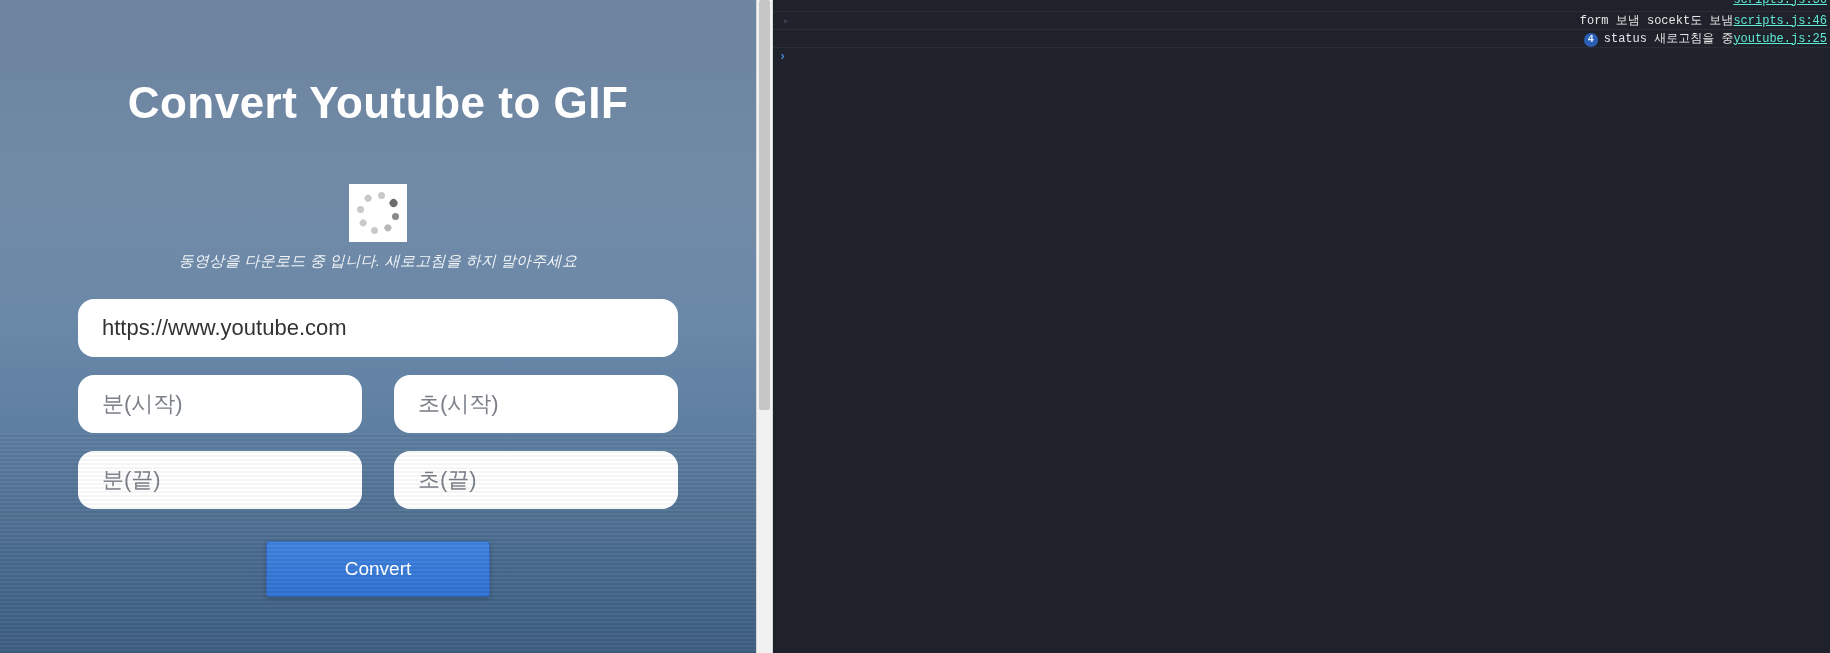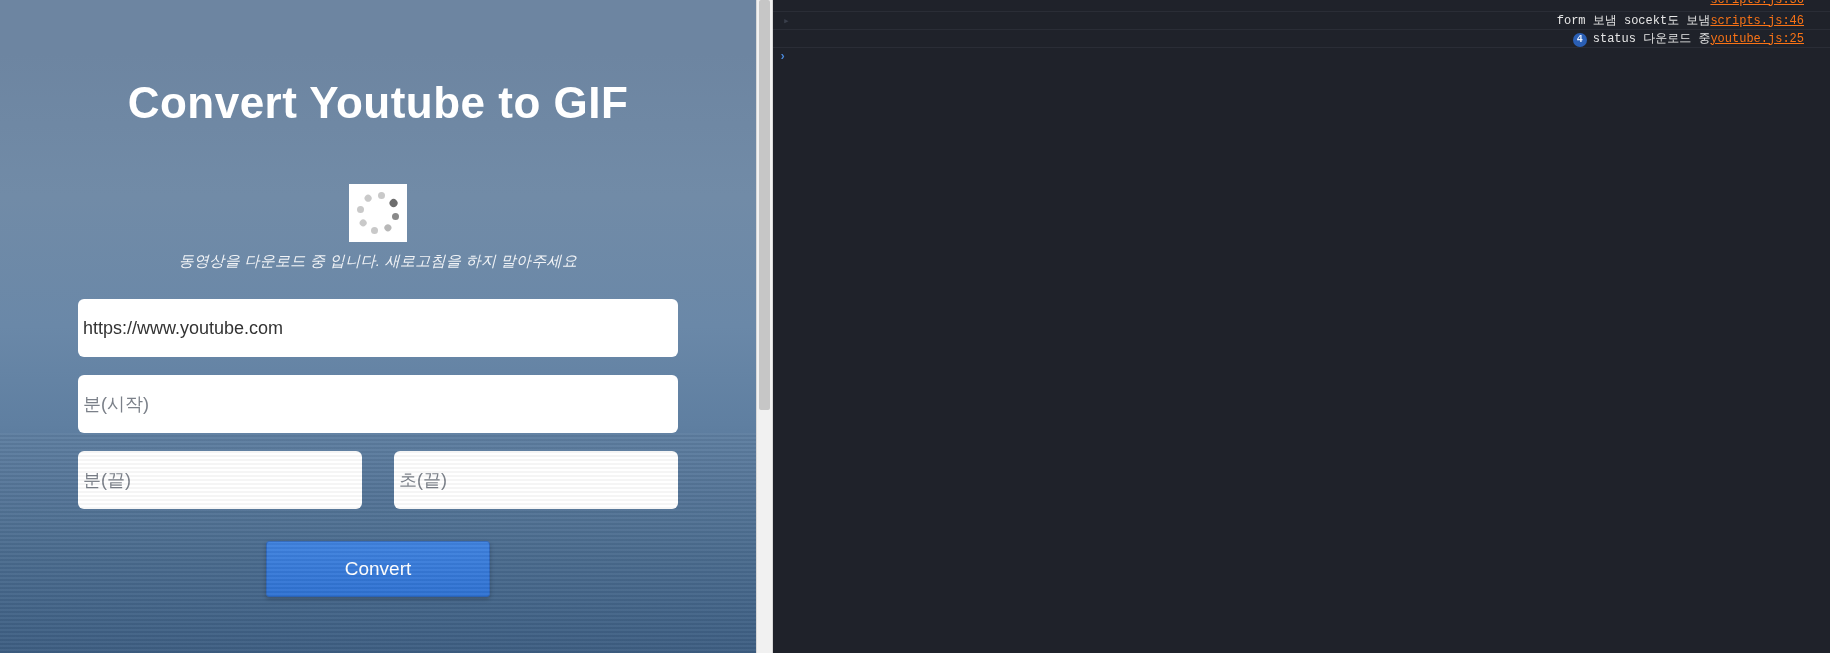--- a/index.html
+++ b/index.html
@@ -46,22 +46,22 @@
   .loader span:nth-child(4){ transform: rotate(135deg) translate(14px); }
   .loader span:nth-child(5){ transform: rotate(180deg) translate(14px); }
   .loader span:nth-child(6){ transform: rotate(225deg) translate(14px); }
   .loader span:nth-child(7){ transform: rotate(270deg) translate(14px); }
   .loader span:nth-child(8){ transform: rotate(315deg) translate(14px); background:#6d6d6d; width:8px; height:8px; }
 
   .status-text { margin-top: 10px; font-size: 15px; color: #f2f4f7; letter-spacing:.3px;font-style:italic; }
 
   .form { margin-top: 28px; width: 600px; display:flex; flex-direction:column; gap:18px; }
   .field {
-    width:100%; height:58px; border-radius:6px; background:#fff; border:none;
-    padding: 0 5px; font-size:18px; color:#333; outline:none;
+    width:100%; height:58px; border-radius:16px; background:#fff; border:none;
+    padding: 0 24px; font-size:22px; color:#333; outline:none;
   }
   .field::placeholder { color:#7b8089; }
   .row { display:flex; gap:32px; }
   .row .field { flex:1; }
 
   .convert-btn {
     margin: 14px auto 0; display:block; width:224px; height:56px;
     background: linear-gradient(to bottom, #3f82df, #2f72d2);
     border:1px solid #2e66ba; border-radius:3px; color:#fff; font-size:19px;
     cursor:pointer;
@@ -83,21 +83,21 @@
     flex:1; height:653px; background:#1f222a; color:#d5d7dc;
     font-family: Consolas, "Courier New", monospace; font-size:12px;
     position:relative; overflow:hidden;
   }
   .console-row {
     display:flex; align-items:center; height:18px; line-height:18px;
     padding-left:6px; border-bottom:1px solid #2a2d36;
   }
   .console-row .gutter { width:18px; display:flex; align-items:center; justify-content:center; }
   .console-row .msg { flex:1; color:#e6e6e6; white-space:pre;text-align:right; }
-  .console-row .src { color:#f97316; text-decoration:underline; padding-right:26px; cursor:pointer; }
+  .console-row .src { color:#5eead4; text-decoration:underline; padding-right:3px; cursor:pointer; }
   .console-row.row-partial { height:12px; border-bottom:1px solid #2a2d36; overflow:hidden; }
   .console-row.row-partial .msg, .console-row.row-partial .src { transform: translateY(-6px); }
 
   .badge {
     display:inline-flex; align-items:center; justify-content:center;
     min-width:14px; height:14px; padding:0 3px; border-radius:8px;
     background:#2a5fb5; color:#e8f0ff; font-size:10px; font-weight:600;
     margin-right:6px;
   }
   .chevron { color:#3a3f4b; font-size:11px; display:inline-block; width:10px; }
@@ -127,20 +127,21 @@
         <span></span>
         <span></span>
     </div>
   </div>
   <div class="status-text">동영상을 다운로드 중 입니다. 새로고침을 하지 말아주세요</div>
 
   <div class="form">
     <input class="field" type="text" value="https://www.youtube.com" style="">
     <div class="row">
       <input class="field" type="text" placeholder="분(시작)" style="">
+      <input class="field" type="text" placeholder="초(시작)" style="">
     </div>
     <div class="row">
       <input class="field" type="text" placeholder="분(끝)" style="">
       <input class="field" type="text" placeholder="초(끝)" style="">
     </div>
     <button class="convert-btn">Convert</button>
   </div>
 </div>
 
 <div class="v-scroll">
@@ -158,21 +159,21 @@
   <div class="console-row">
     <span class="gutter">
         <span class="chevron">▸</span>
       </span>
     <span class="msg">  <span>form 보냄 socekt도 보냄</span></span>
     <span class="src">scripts.js:46</span>
   </div>
 
   <div class="console-row">
     <span class="gutter"></span>
-    <span class="msg"><span class="badge">4</span><span>status 다운로드 중</span></span>
+    <span class="msg"><span class="badge">4</span><span>status 새로고침을 중</span></span>
     <span class="src">youtube.js:25</span>
   </div>
 
   <div class="prompt-row">
     <span class="caret">›</span>
     <input type="text" placeholder="" style="">
   </div>
 </div>
 
 </body></html>

